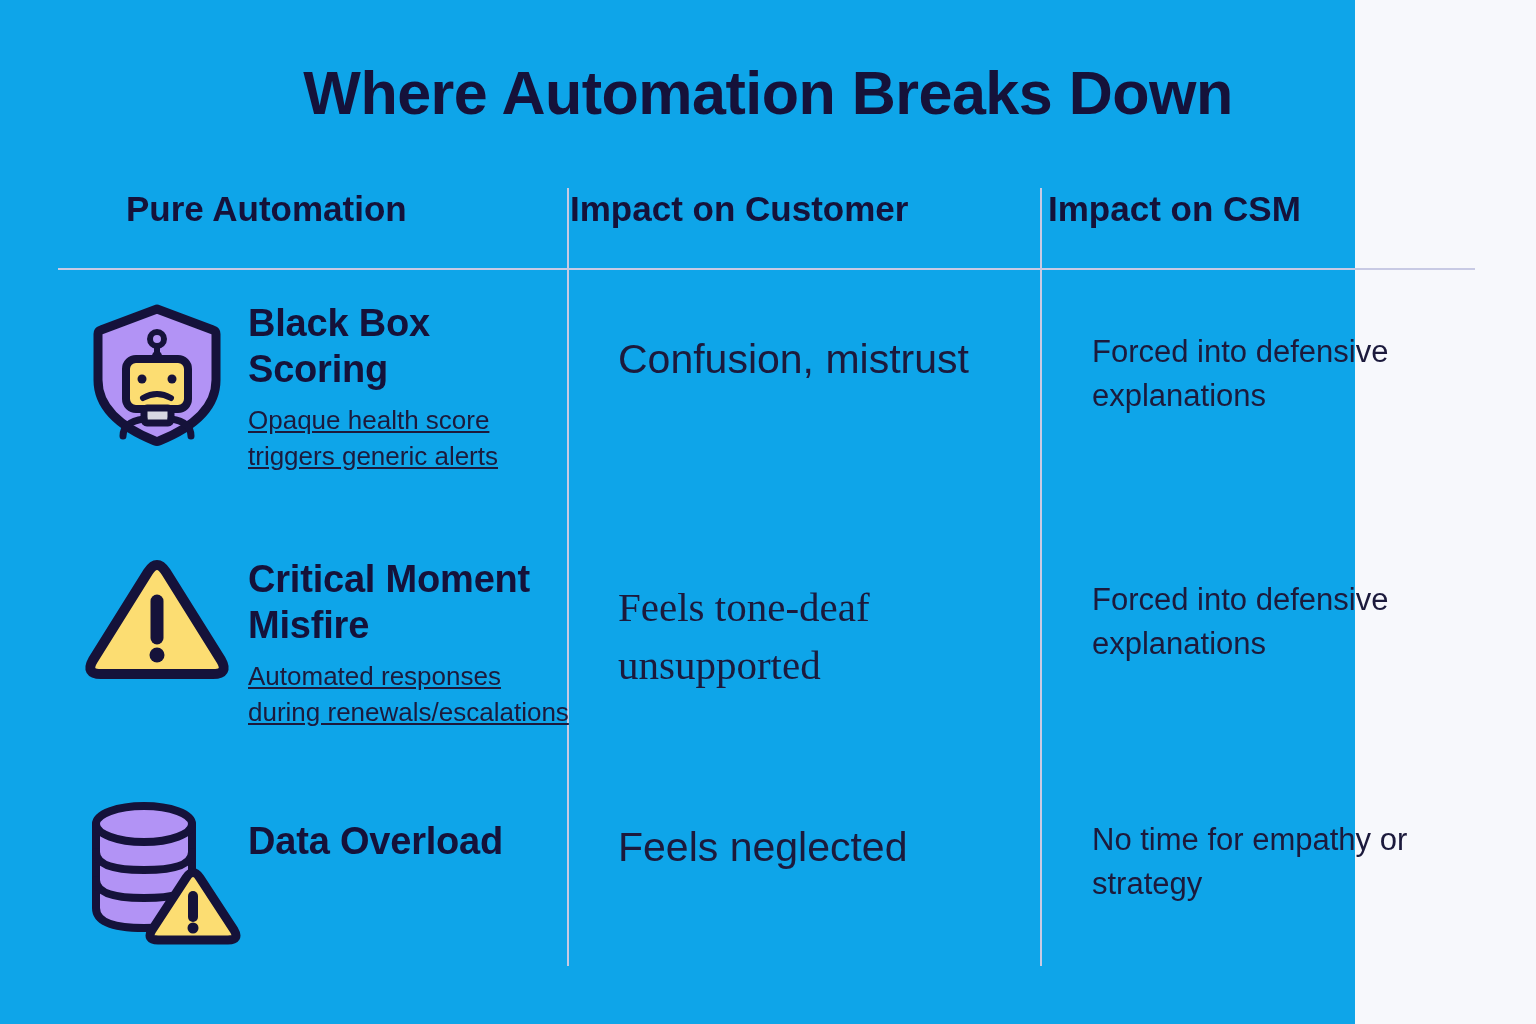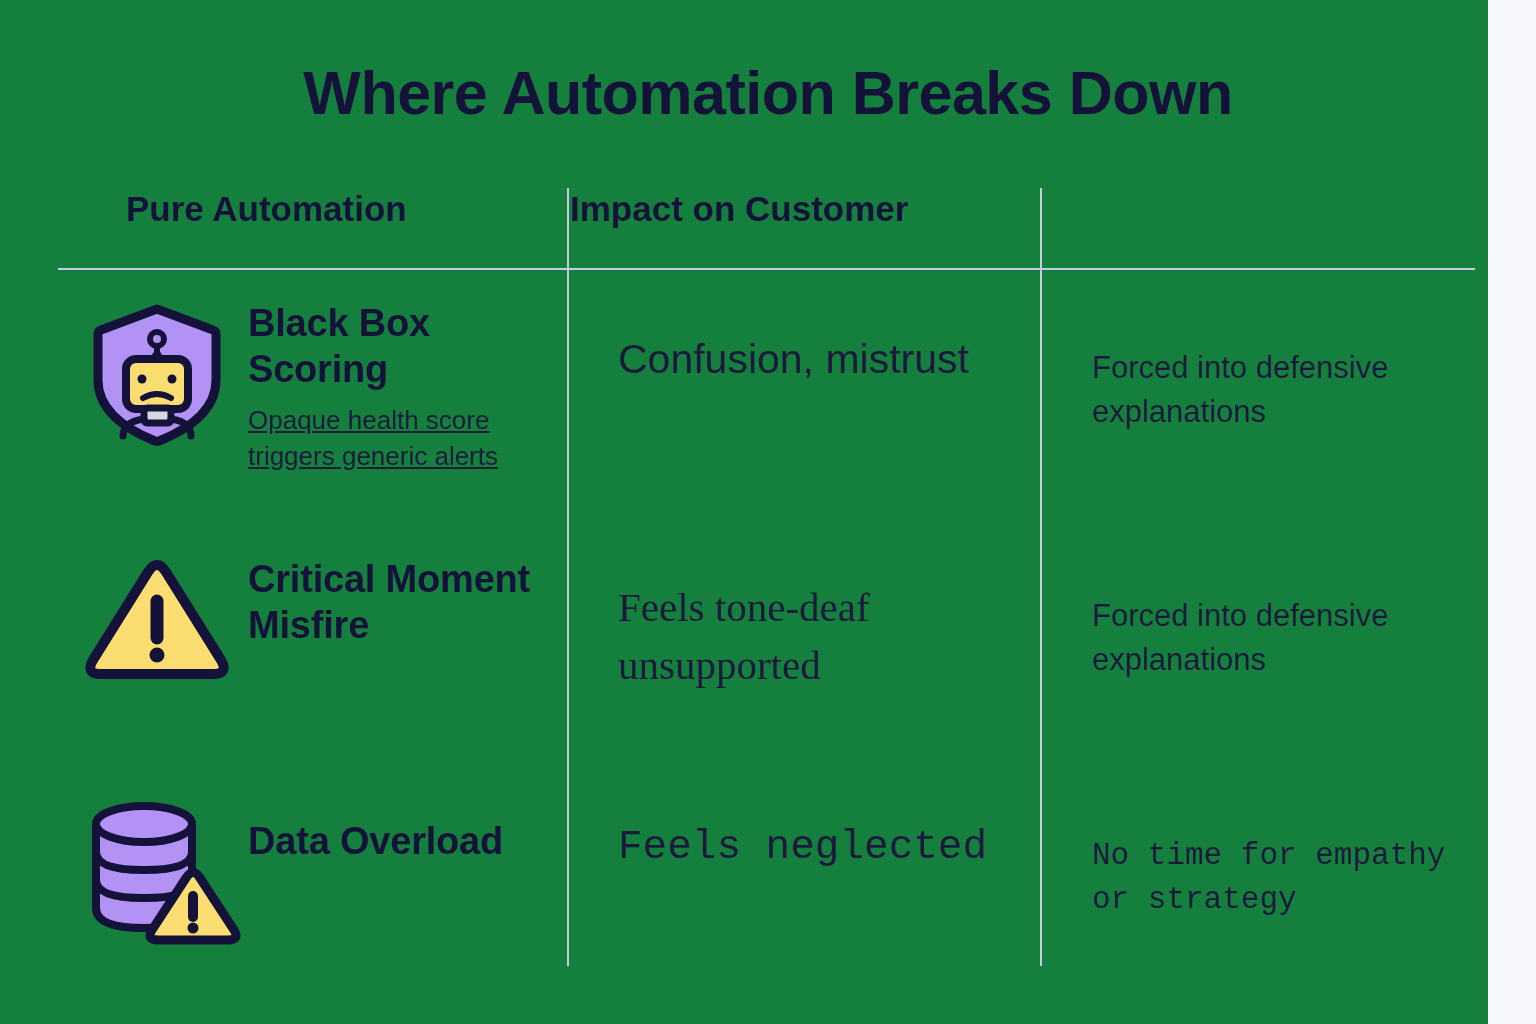--- a/index.html
+++ b/index.html
@@ -7,23 +7,23 @@
   html, body {
     width: 1536px;
     height: 1024px;
     background: #f7f8fc;
     font-family: "Liberation Sans", sans-serif;
     overflow: hidden;
   }
 
   #canvas {
     position: relative;
-    width: 1488px;
+    width: 1355px;
     height: 1024px;
-    background: #15803d;
+    background: #0ea5e9;
   }
 
   
   #title {
     position: absolute;
     top: 58px;
     left: 0;
     width: 1536px;
     text-align: center;
     font-size: 61px;
@@ -123,43 +123,43 @@
     line-height: 1.42;
   }
   .right-cell {
     position: absolute;
     left: 1034px;
     top: 28px;
     width: 390px;
     font-size: 31px;
     color: #1c1a3c;
     line-height: 1.42;
-    margin-top: 16px;
   }
 
   
   #row-0 .mid-cell,  #row-0 .right-cell  { top: 30px; }
   #row-1 .mid-cell,  #row-1 .right-cell  { top: 22px; }
-  #row-2 .mid-cell,  #row-2 .right-cell  { top: 18px; font-family: Liberation Mono, monospace; }
+  #row-2 .mid-cell,  #row-2 .right-cell  { top: 18px; }
 
   #row-1 .label-cell { width: 330px; }
   #row-1 .mid-cell   { width: 330px; font-family: Liberation Serif, serif; }
   #row-2 .label-cell { top: 18px; }
 </style>
 </head>
 <body>
 
 <div id="canvas">
 
   <div id="title">Where Automation Breaks Down</div>
 
   <div id="table">
 
     <div class="col-head" id="head-1">Impact on Customer</div>
     <div class="col-head" id="head-0">Pure Automation</div>
+    <div class="col-head" id="head-2">Impact on CSM</div>
 
     <div class="vline" id="vline-1"></div>
     <div class="vline" id="vline-2"></div>
     <div id="hline"></div>
 
     <div class="row" id="row-0">
 
       <div class="icon-cell">
         <svg width="150" height="150" viewBox="0 0 150 150">
           <path d="M75 9 L131 30 Q134 31 134 34 L134 80 Q134 118 77 141 Q75 142 73 141 Q16 118 16 80 L16 34 Q16 31 19 30 Z" fill="#b293f5" stroke="#15123a" stroke-width="9" stroke-linejoin="round"></path>
@@ -190,20 +190,21 @@
       <div class="icon-cell">
         <svg width="150" height="130" viewBox="0 0 150 130">
           <path d="M66 16 Q75 2 84 16 L139 104 Q147 118 131 118 L19 118 Q3 118 11 104 Z" fill="#fcdd72" stroke="#15123a" stroke-width="10" stroke-linejoin="round"></path>
           <line x1="75" y1="45" x2="75" y2="82" stroke="#15123a" stroke-width="13" stroke-linecap="round"></line>
           <circle cx="75" cy="99" r="7.5" fill="#15123a"></circle>
         </svg>
       </div>
 
       <div class="label-cell">
         <div class="label-title">Critical Moment Misfire</div>
+        <div class="label-desc">Automated responses during renewals/escalations</div>
       </div>
 
       <div class="mid-cell">Feels tone-deaf unsupported</div>
       <div class="right-cell">Forced into defensive explanations</div>
     </div>
 
     <div class="row" id="row-2">
 
       <div class="icon-cell">
         <svg width="160" height="150" viewBox="0 0 160 150">

